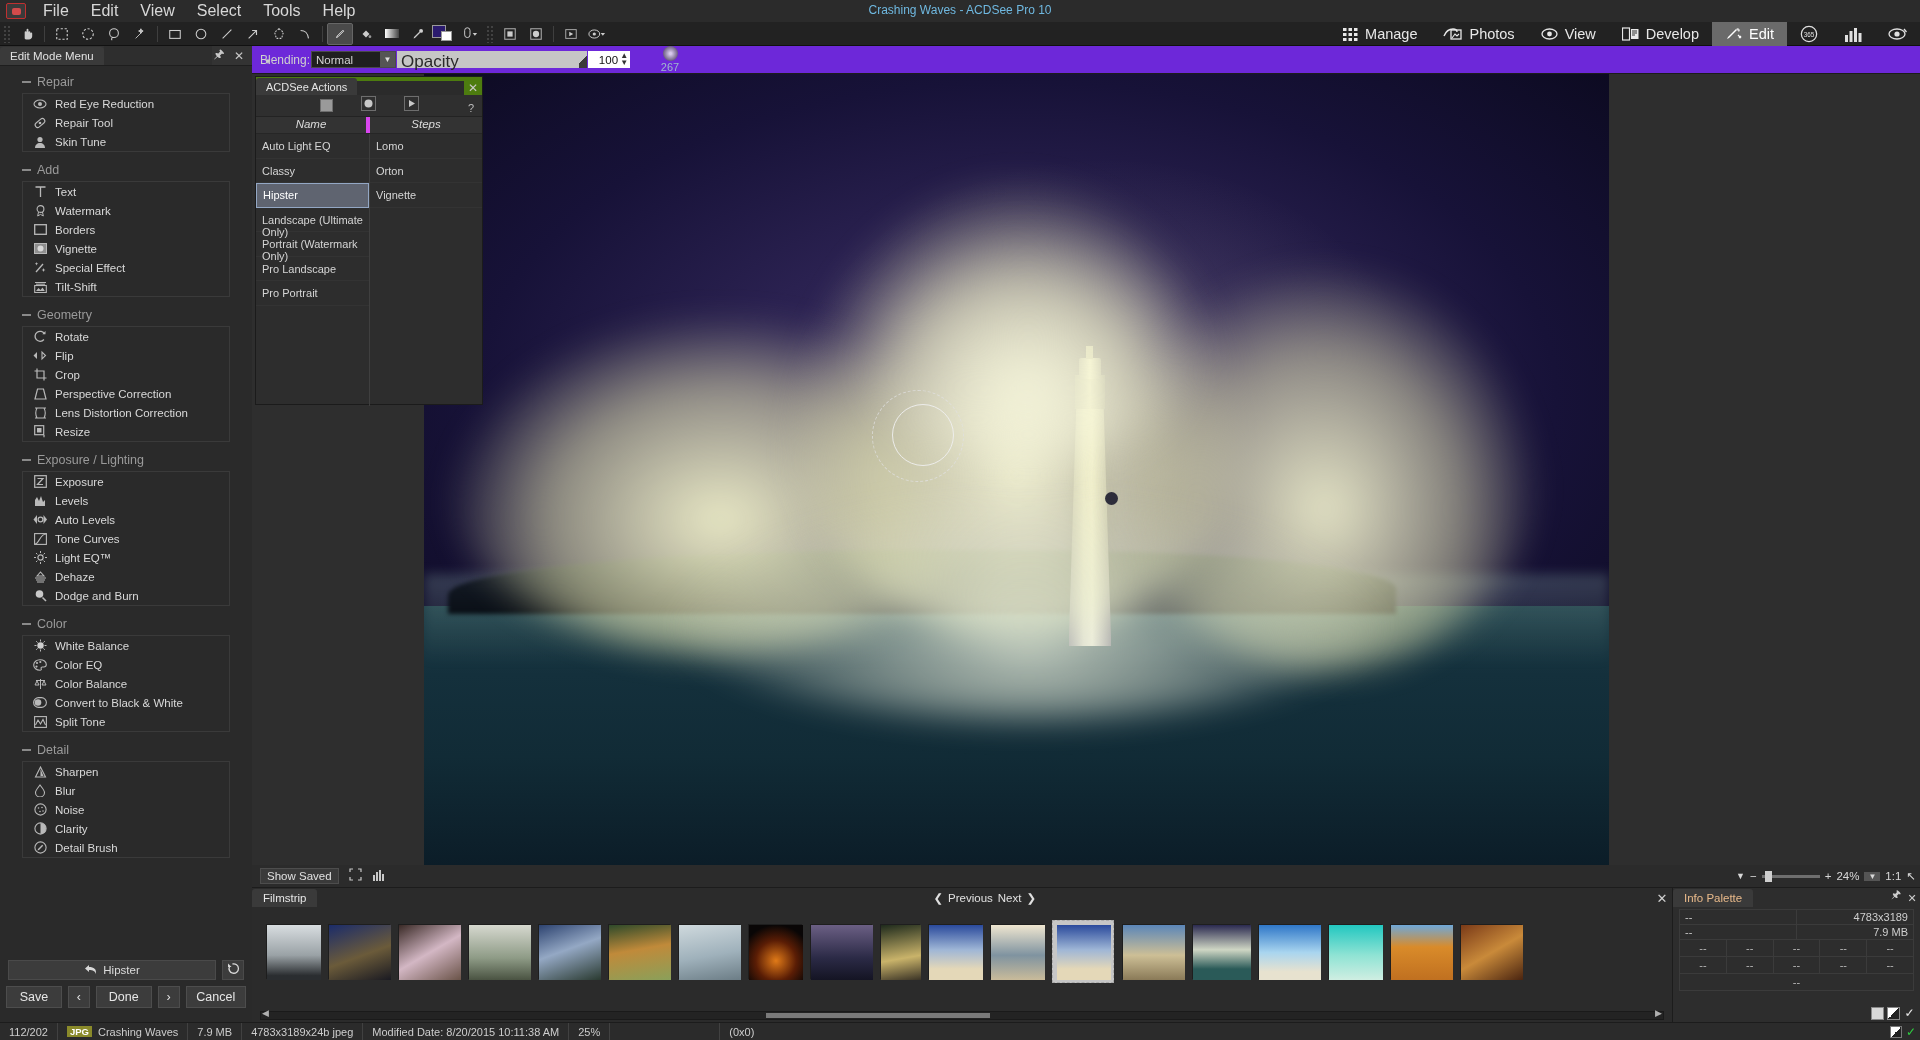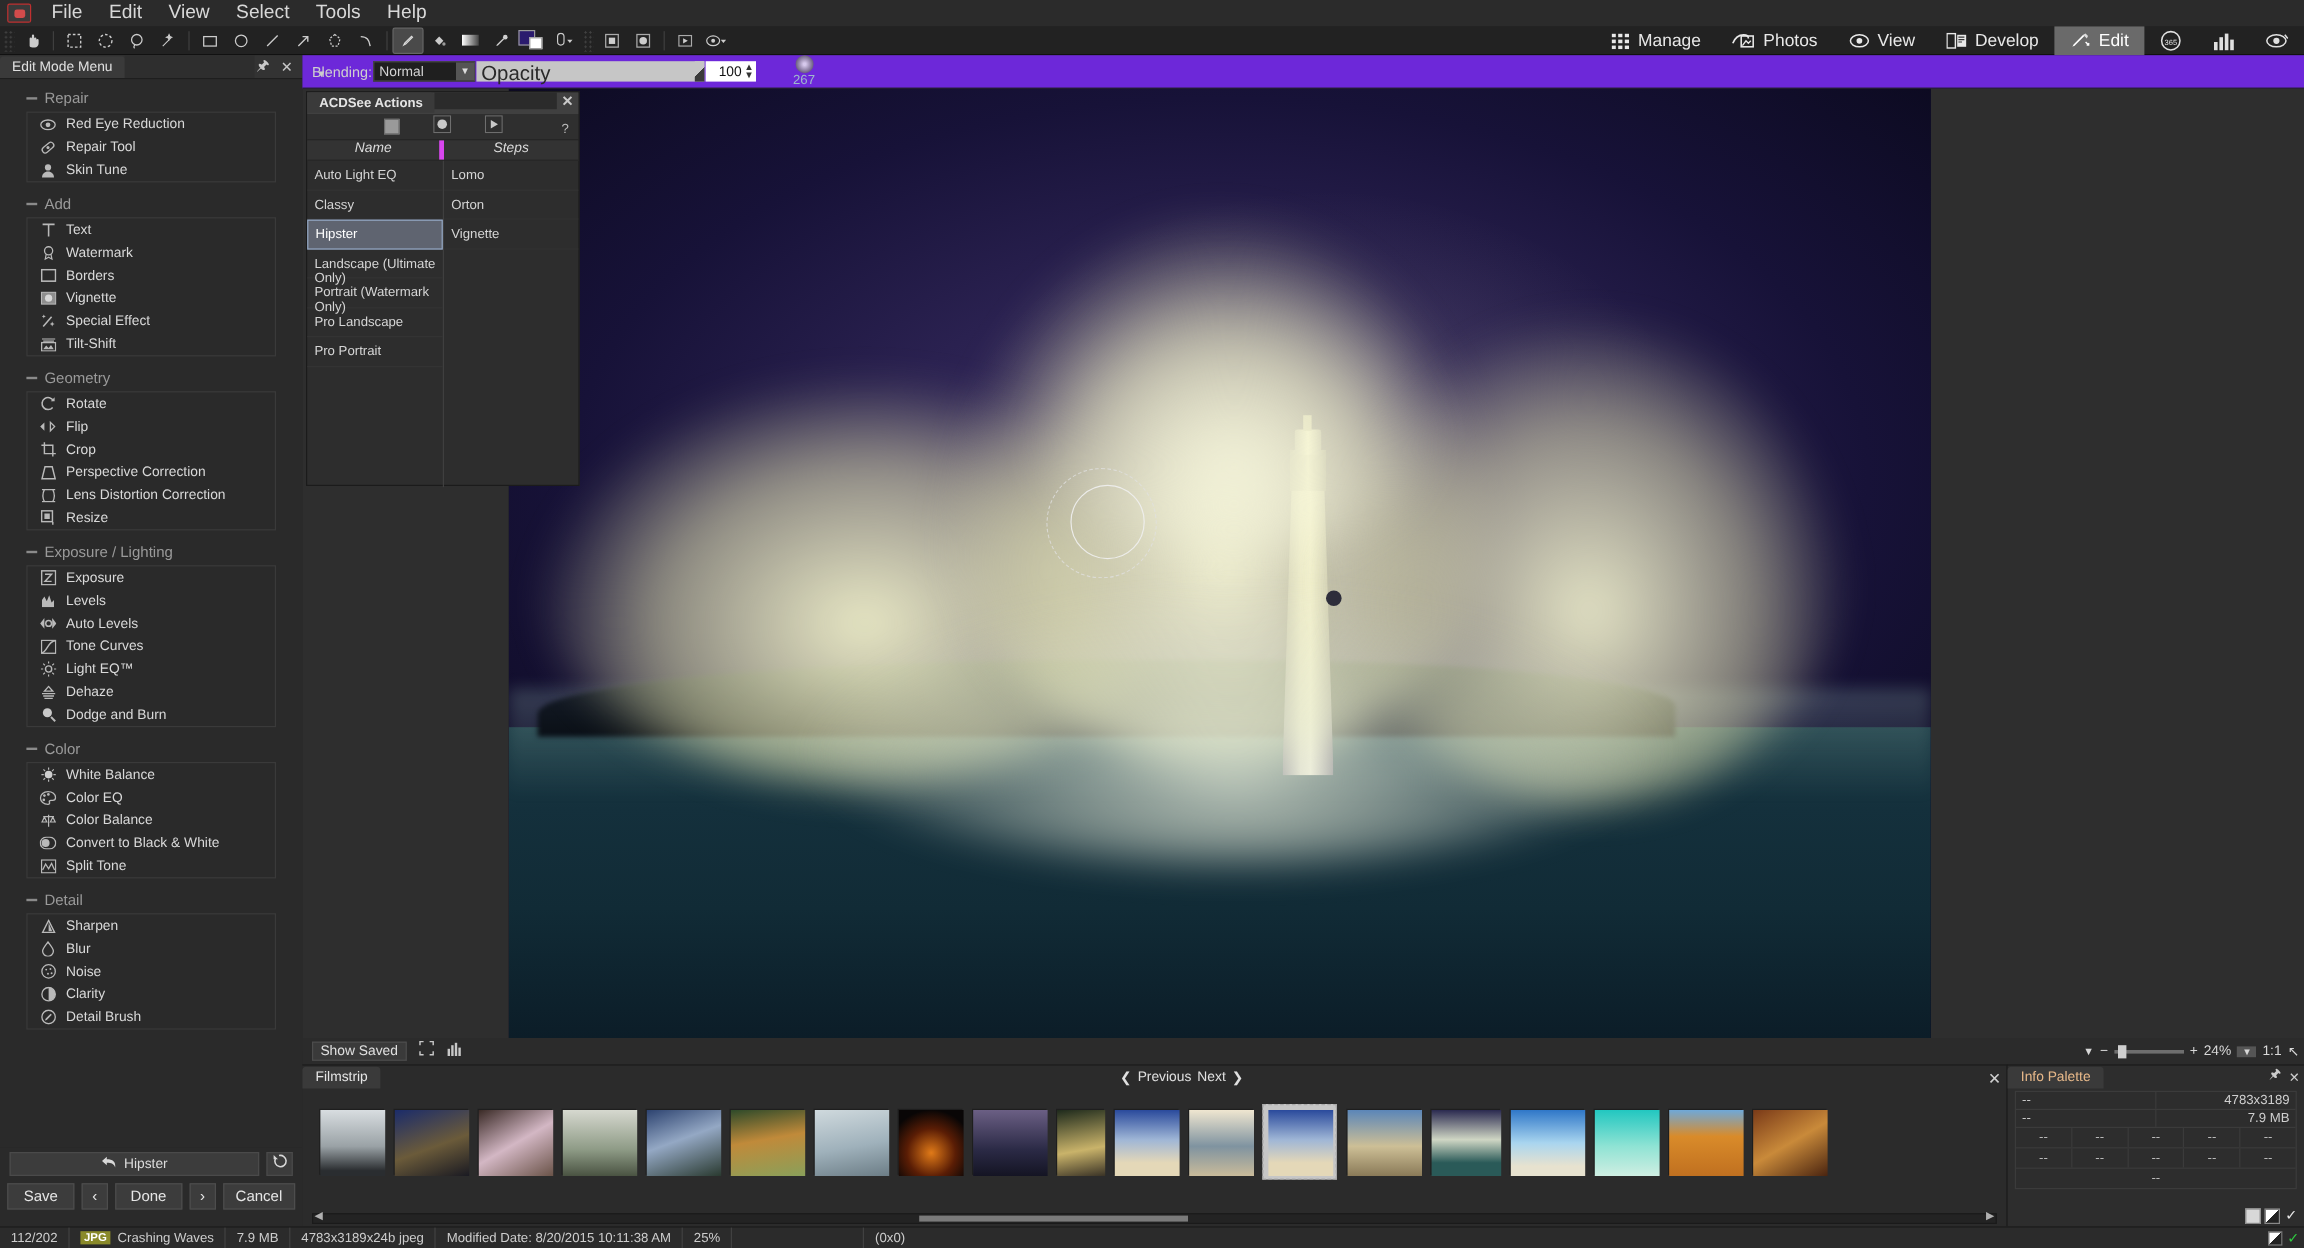--- a/index.html
+++ b/index.html
@@ -73,21 +73,21 @@
      display:flex;align-items:center;justify-content:center;}
   #btnrow { display:flex; align-items:center; gap:6px; padding:6px 6px 0 6px; }
   .abtn { height:22px; background:#3c3c3c; border:1px solid #4d4d4d; color:#e6e6e6;
      font-size:12.5px; display:flex;align-items:center;justify-content:center; padding:0 10px;}
   .abtn.sq { width:22px; padding:0; }
   .abtn.wide { min-width:56px; }
 
   
   #actions { position:absolute; left:255px; top:76px; width:228px; height:329px;
     background:#2d2d2d; border:1px solid #1b1b1b; }
-  #act-tabrow { height:18px; display:flex; align-items:flex-start; background:#404040;font-weight:bold;}
+  #act-tabrow { height:18px; display:flex; align-items:flex-end; background:#4d7c0f;}
   #act-tab { background:#3a3a3a; font-size:11px; color:#e4e4e4; padding:2.5px 10px;
     border-top-left-radius:3px; border-top-right-radius:3px;}
   #act-tabfill { flex:1; height:14px; background:#2b2b2b;}
   #act-close { width:18px; text-align:center; font-size:12px; color:#cacaca; }
   #act-tools { height:22px; background:#2f2f2f; display:flex; align-items:center;
     justify-content:center; gap:28px; border-bottom:1px solid #232323;}
   .abtn-sm { width:13px;height:13px; border:1px solid #6e6e6e; display:inline-block;}
   #act-help { position:absolute; right:8px; top:25px; font-size:11px; color:#bdbdbd;}
   #act-head { display:flex; height:17px; background:#333; border-bottom:1px solid #262626;
     font-size:11.5px; font-style:italic; color:#dcdcdc; }
@@ -238,20 +238,21 @@
 <body>
 
 <div id="menubar">
   <div id="applogo"></div>
   <div class="menu-item">File</div>
   <div class="menu-item">Edit</div>
   <div class="menu-item">View</div>
   <div class="menu-item">Select</div>
   <div class="menu-item">Tools</div>
   <div class="menu-item">Help</div>
+  <div id="titletext">Crashing Waves - ACDSee Pro 10</div>
 </div>
 
 <div id="toolbar">
   <div class="tgrip"></div>
   <div class="ticon">
     <svg width="15" height="15" viewBox="0 0 16 16">
         <path d="M5 13V6.5a1 1 0 012 0V4a1 1 0 012 0v2.5a1 1 0 012 0V8a1 1 0 012 0v3c0 2-1.5 3.5-3.5 3.5h-2C6 14.5 5 14 5 13z" fill="#ccc"></path>
       </svg>
   </div>
   <div class="tsep"></div>

